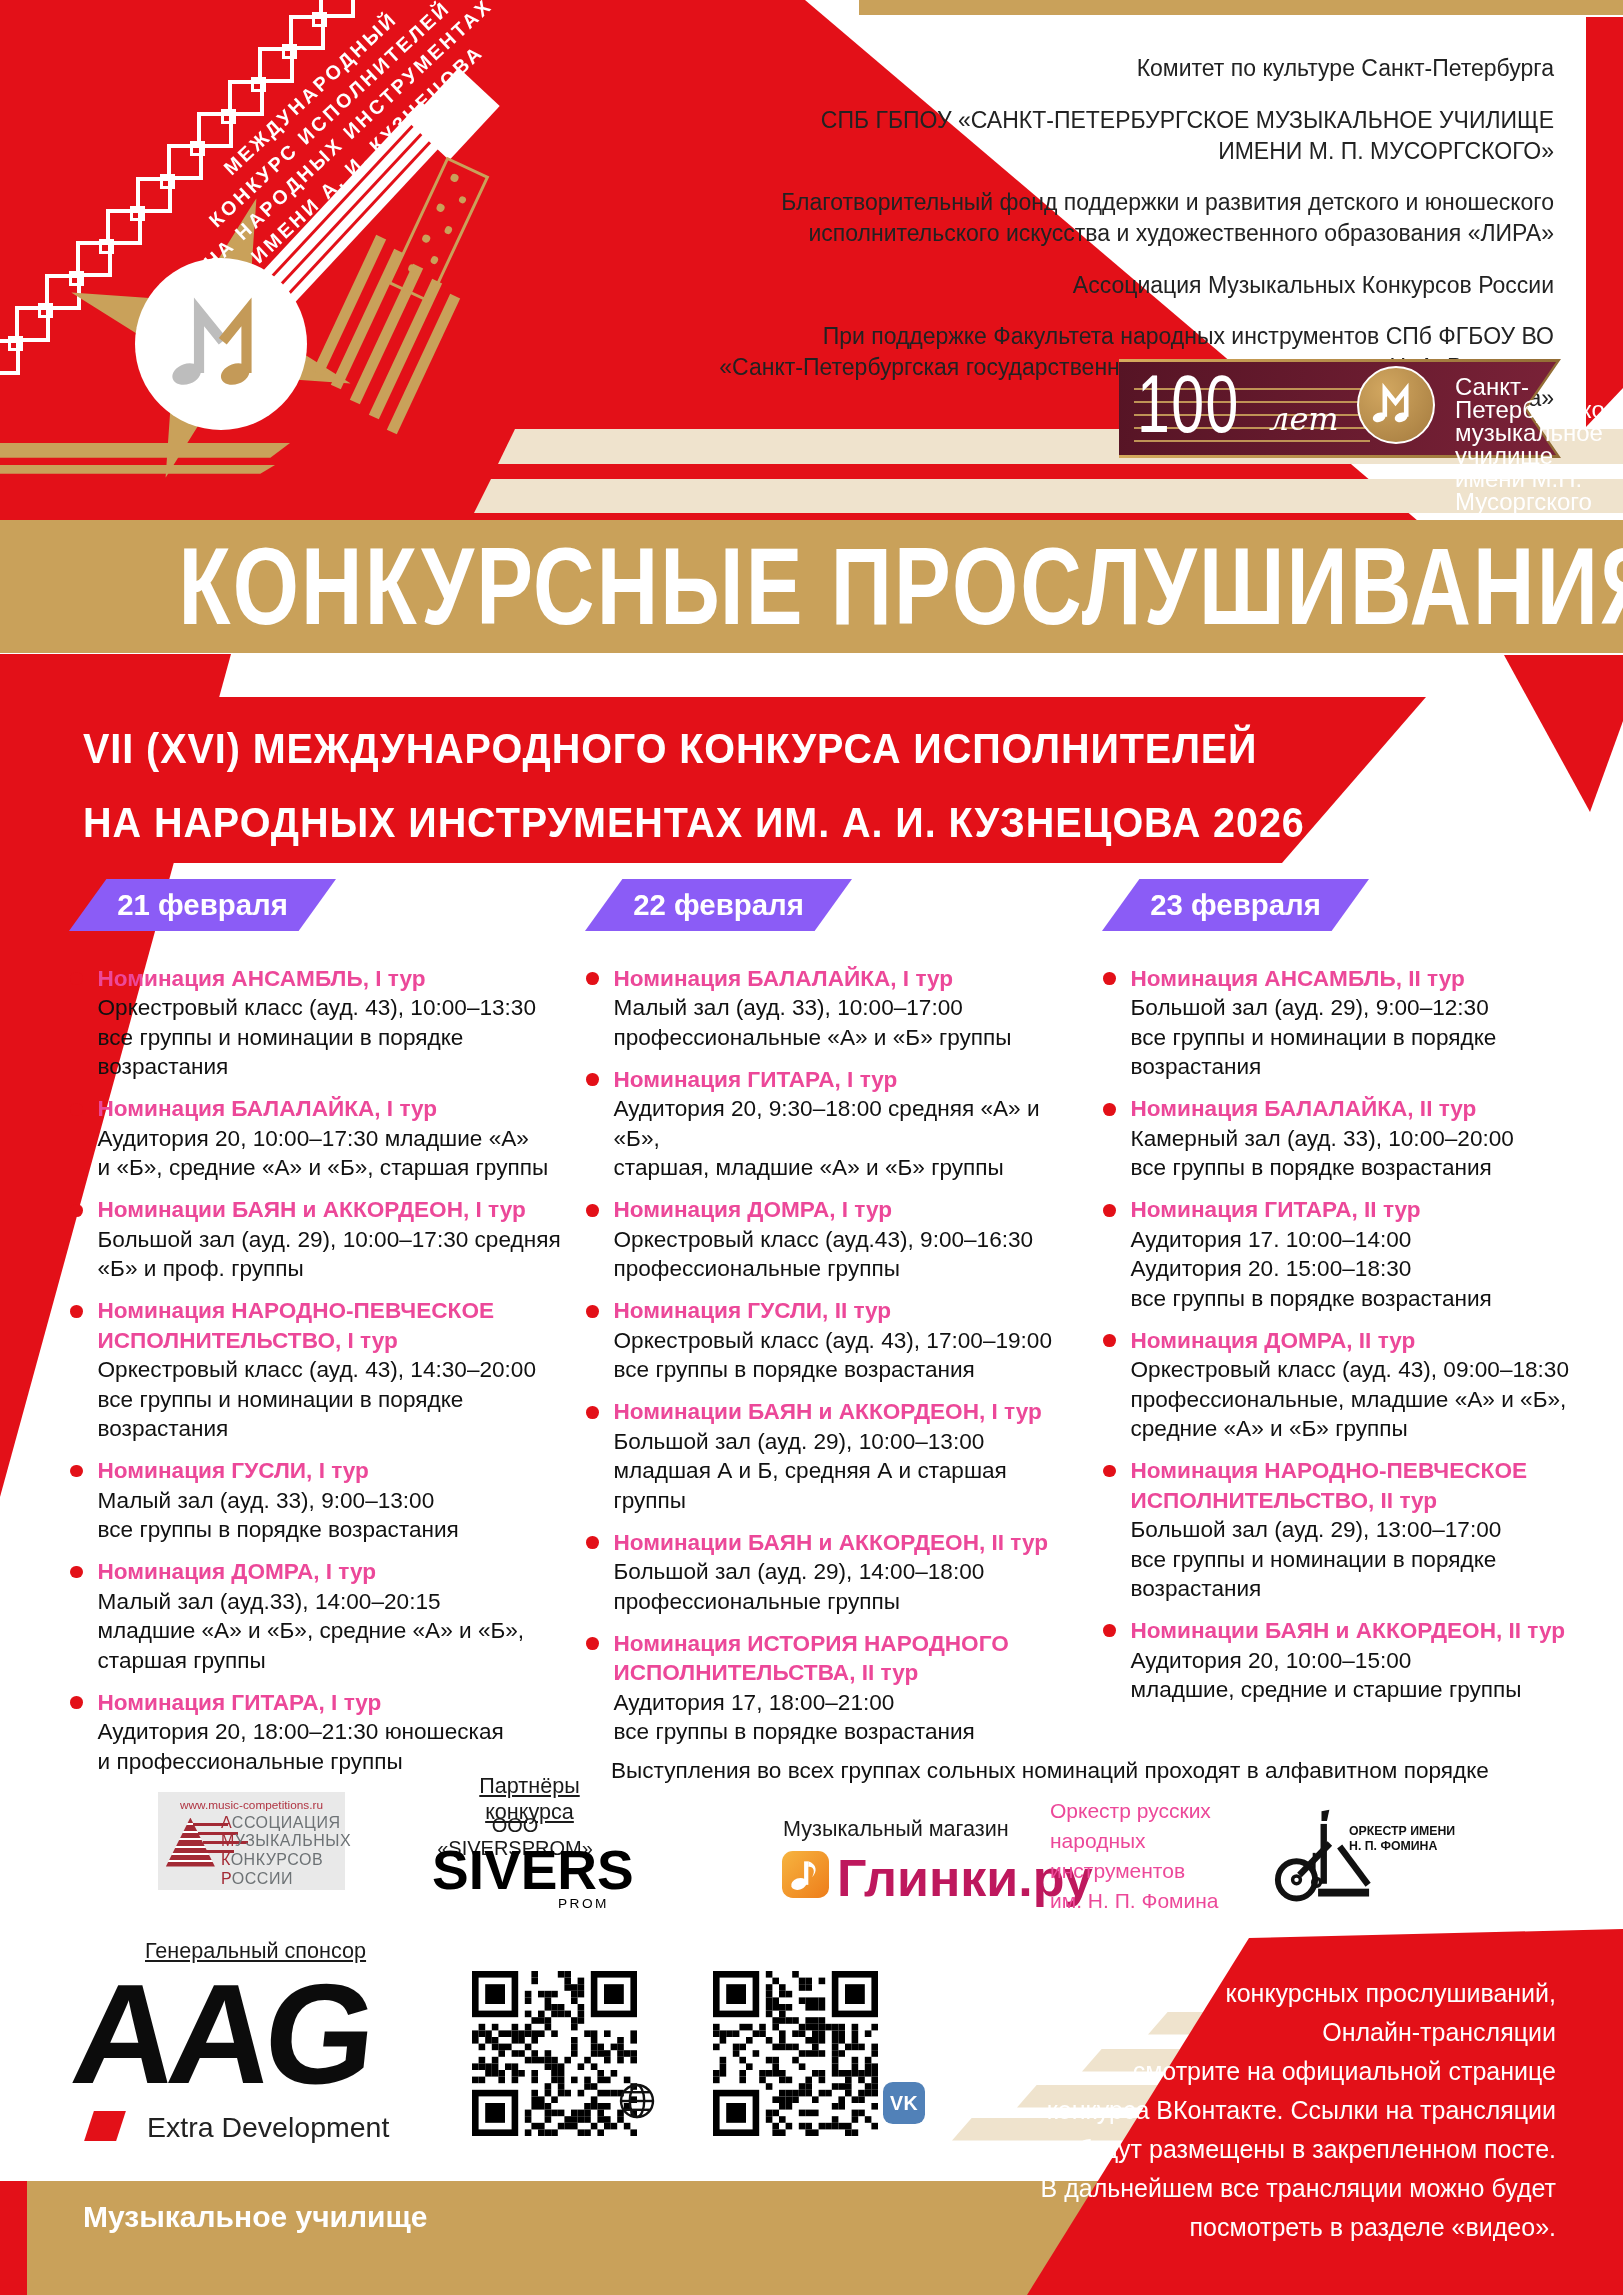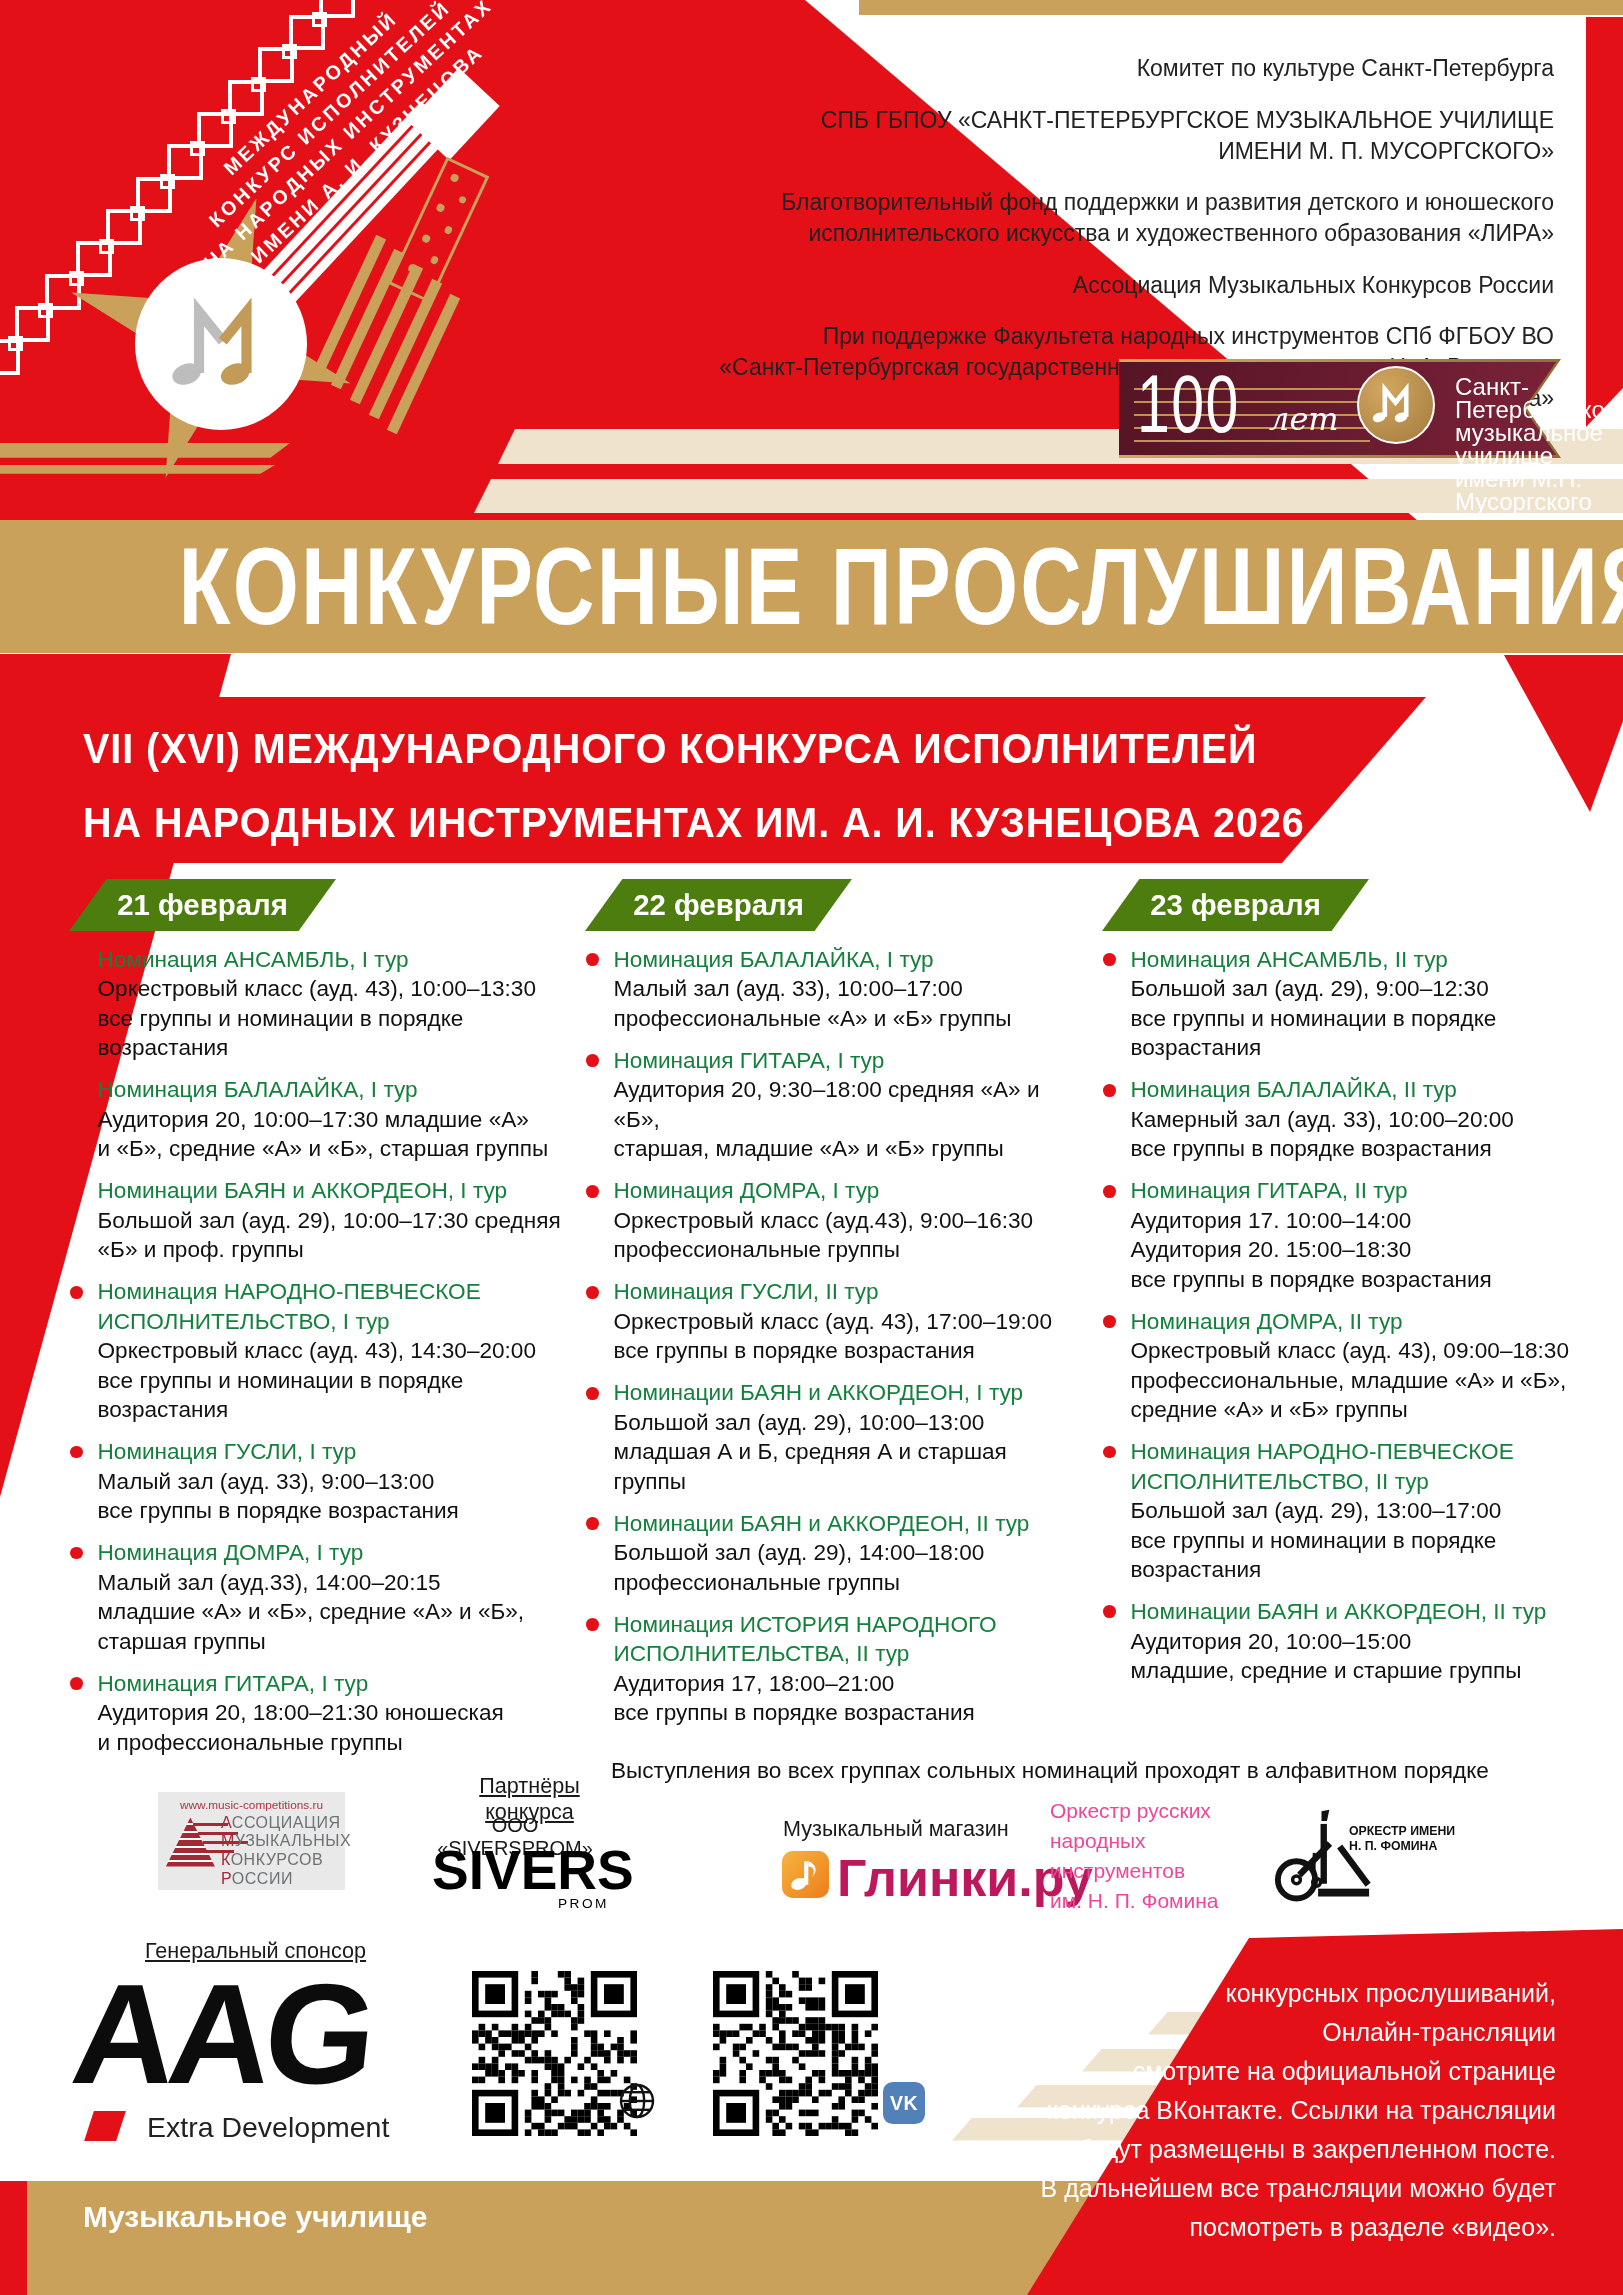--- a/index.html
+++ b/index.html
@@ -69,27 +69,27 @@
 
   
   .subtitle-band{background:#e31018;clip-path:polygon(17px 697px,1426px 697px,1282px 863px,17px 863px);z-index:2;}
   .subtitle-text{position:absolute;left:83px;top:711px;z-index:3;}
   .subtitle-line{font-size:43px;line-height:74px;font-weight:700;color:#fff;letter-spacing:1px;
                  transform:scaleX(.92);transform-origin:left center;white-space:nowrap;}
 
   
   .day{position:absolute;top:879px;width:493px;z-index:3;}
   .day-0{left:69px;} .day-1{left:585px;} .day-2{left:1102px;}
-  .day-tab{width:267px;height:52px;background:#4d7c0f;margin-bottom:14px;
+  .day-tab{width:267px;height:52px;background:#8b5cf6;margin-bottom:33px;
            clip-path:polygon(14% 0,100% 0,86% 100%,0 100%);
            display:flex;align-items:center;justify-content:center;}
   .day-tab span{color:#fff;font-weight:700;font-size:29.4px;}
   .sch-item{position:relative;padding-left:28.5px;margin-bottom:12.8px;}
   .bullet{position:absolute;left:1px;top:8.3px;width:12.8px;height:12.8px;border-radius:50%;background:#e31018;}
-  .sch-title{font-weight:400;font-size:22.6px;line-height:29.4px;color:#15803d;}
+  .sch-title{font-weight:700;font-size:22.6px;line-height:29.4px;color:#ec4899;}
   .sch-line{font-size:22.6px;line-height:29.4px;color:#111;}
   .note-line{left:611px;top:1758px;font-size:22.6px;color:#111;z-index:3;}
 
   
   .partners-heading{left:436px;top:1773px;width:187px;text-align:center;font-size:21.6px;font-weight:500;
                     text-decoration:underline;z-index:3;}
   .amkr{left:158px;top:1792px;width:187px;height:98px;background:#e9e9e9;z-index:3;}
   .amkr-url{position:absolute;left:0;top:5.9px;width:100%;text-align:center;font-size:11.8px;color:#b03442;}
   .amkr-pyramid{position:absolute;left:7.9px;top:25.5px;width:49px;height:49px;
                 background:repeating-linear-gradient(#a32a35 0 5.4px,#ffffff 5.4px 7.4px);

